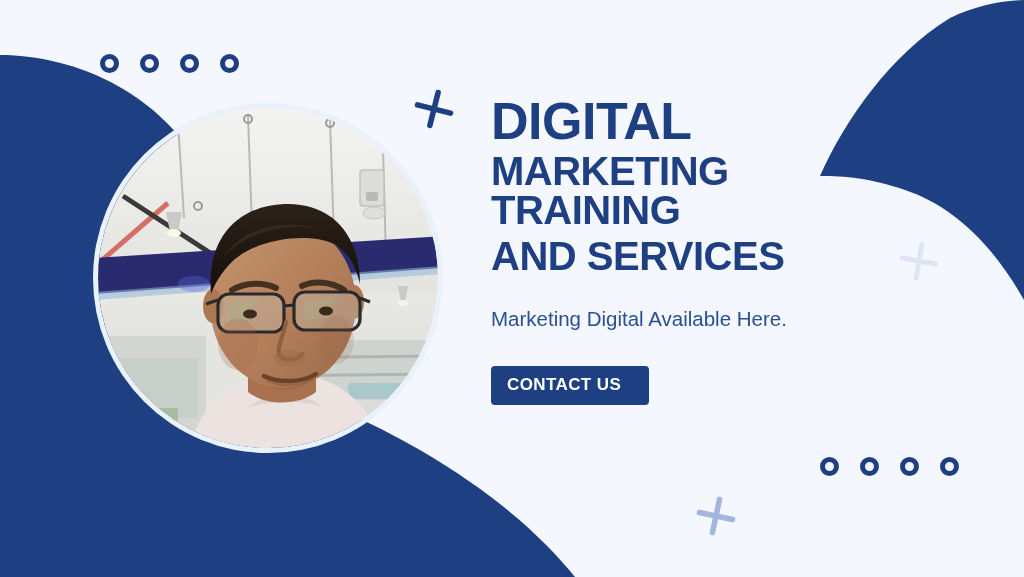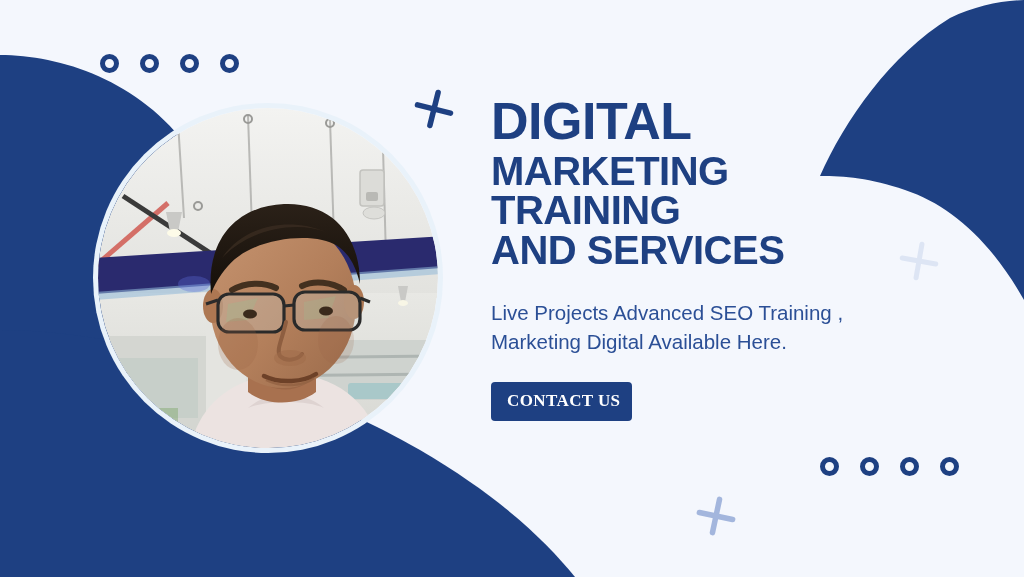--- a/index.html
+++ b/index.html
@@ -73,43 +73,43 @@
   }
   .headline .l1 {
     display:block;
     font-size:52px;
     margin-bottom:5px;
   }
   .headline .l2, .headline .l3 {
     display:block;
     font-size:40px;
   }
-  .headline .l3 { margin-top:1px; }
+  .headline .l3 { margin-top:7px; }
 
   .body-copy {
     margin-top:27px;
     color:#2b4f96;
     font-size:20.5px;
     line-height:1.42;
   }
   .body-copy span { display:block; white-space:nowrap; }
 
   .cta {
     display:inline-block;
-    margin-top:26px;
+    margin-top:33px;
     background:#1e4082;
     color:#ffffff;
     font-size:17px;
     font-weight:bold;
     letter-spacing:0.4px;
-    padding:9px 12px 10px 16px;
+    padding:9px 28px 10px 16px;
     border-radius:4px;
     border:none;
     cursor:pointer;
-    font-family:Liberation Serif, serif;
+    font-family:Liberation Sans, sans-serif;
   }
 
   .contact {
     margin-top:15px;
     color:#2b4f96;
     font-size:17.5px;
     line-height:1.32;
   }
   .contact span { display:block; }
 </style>
@@ -296,21 +296,20 @@
 
   <div class="content">
 
     <h1 class="headline">
       <span class="l1">DIGITAL</span>
       <span class="l2">MARKETING TRAINING</span>
       <span class="l3">AND SERVICES</span>
     </h1>
 
     <p class="body-copy">
-      <span>Live Projects Advanced SEO Training ,</span>
       <span>Marketing Digital Available Here.</span>
     </p>
 
     <button class="cta">CONTACT US</button>
 
 
   </div>
 
 </div>
 

